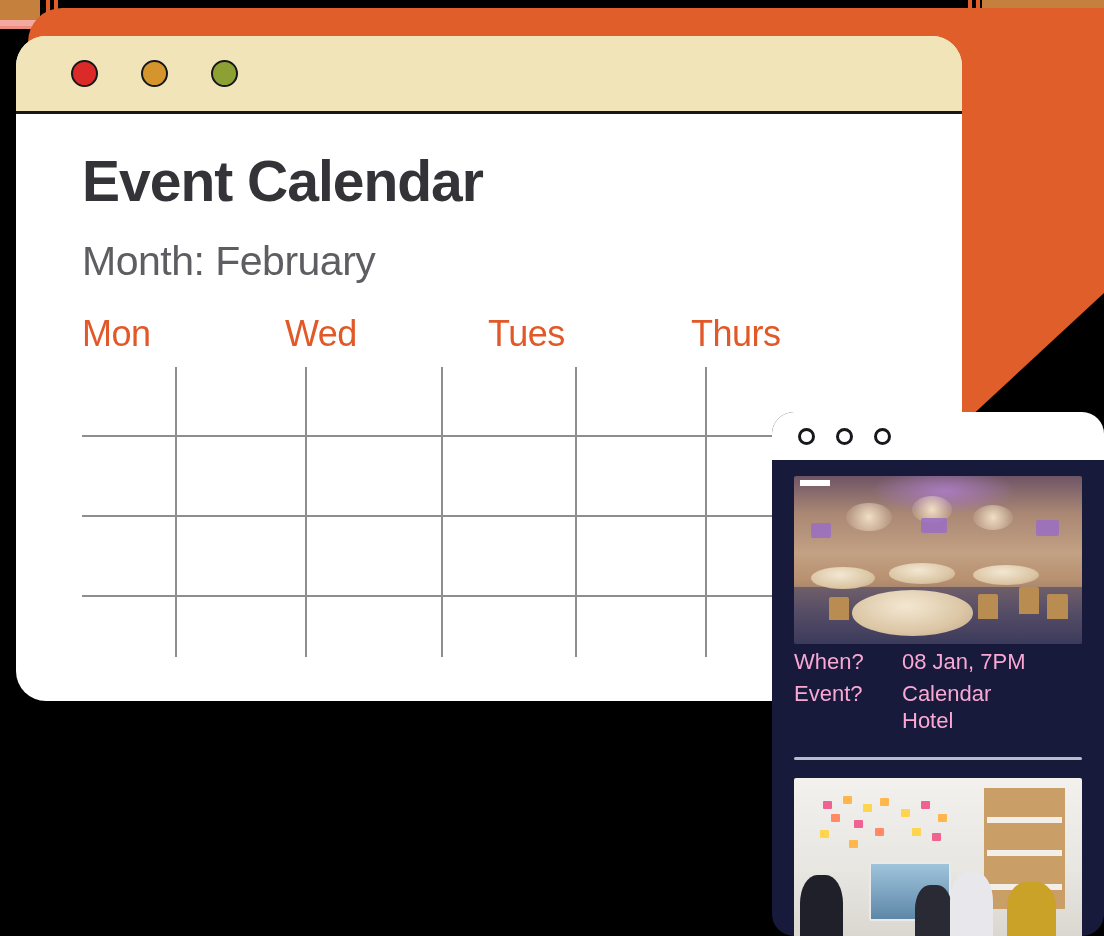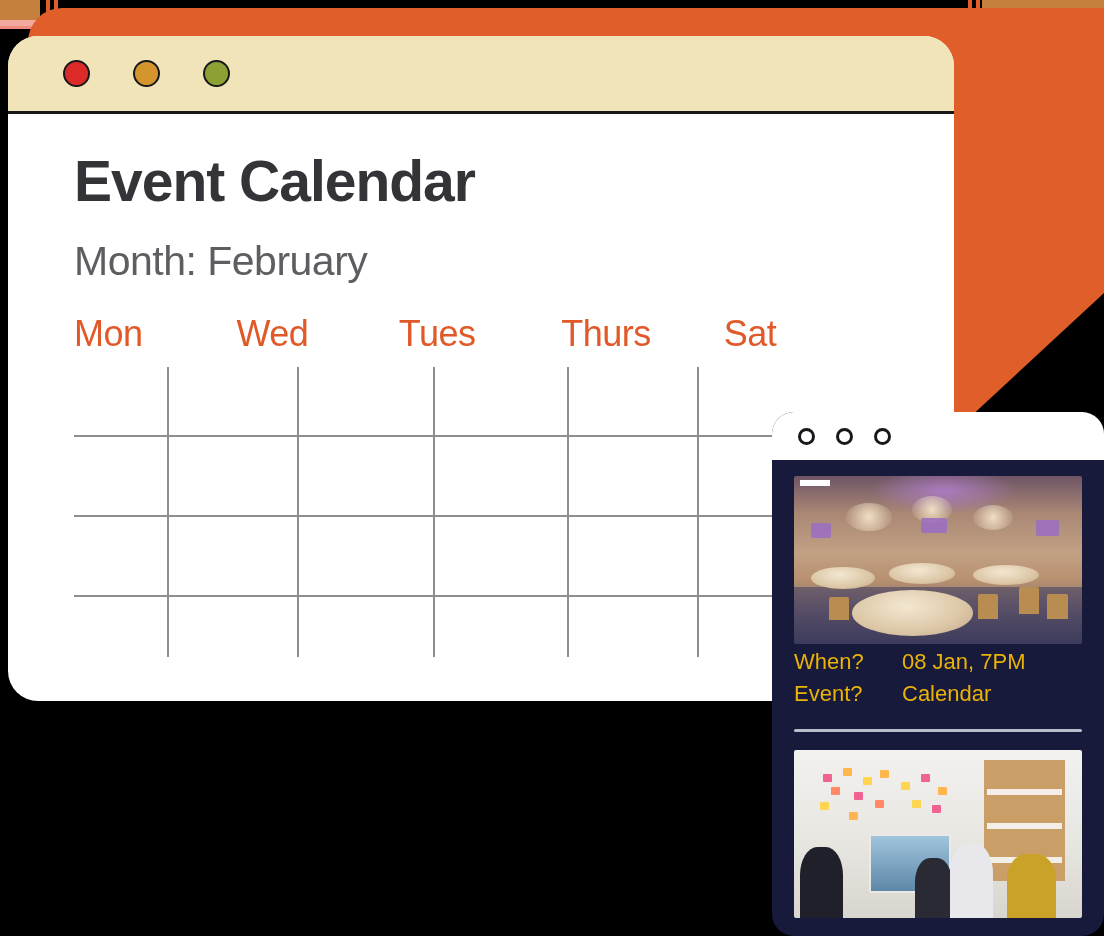--- a/index.html
+++ b/index.html
@@ -69,21 +69,21 @@
     height: 448px;
     background: #E05E29;
     border-top-left-radius: 34px;
     -webkit-clip-path: polygon(0 0, 100% 0, 100% 285px, 900px 100%, 0 100%);
     clip-path: polygon(0 0, 100% 0, 100% 285px, 900px 100%, 0 100%);
   }
 
   
   #main-window {
     position: absolute;
-    left: 8px;
+    left: 16px;
     top: 36px;
     width: 946px;
     height: 665px;
     background: #FFFFFF;
     border-radius: 30px;
     overflow: hidden;
   }
 
   #main-titlebar {
     height: 78px;
@@ -291,21 +291,21 @@
   #event-title {
     color: #FFFFFF;
     font-size: 26px;
     font-weight: bold;
     margin-top: 13px;
     letter-spacing: -0.3px;
   }
 
   .meta-row {
     display: flex;
-    color: #eab308;
+    color: #f9a8d4;
     font-size: 22px;
     margin-top: 4px;
     line-height: 1.25;
   }
   .meta-key {
     width: 108px;
     flex: none;
   }
   .meta-val {
     flex: 1;
@@ -347,21 +347,20 @@
   <div id="main-body">
     <h1 id="page-title">Event Calendar</h1>
     <div id="month-line">Month: February</div>
 
     <div id="calendar">
       <div id="weekday-row">
         <div class="weekday">Mon</div>
         <div class="weekday">Wed</div>
         <div class="weekday">Tues</div>
         <div class="weekday">Thurs</div>
-        <div class="weekday">Sat</div>
       </div>
 
       <div id="grid-wrap">
         <div class="vline" style="left:93px"></div>
         <div class="vline" style="left:223px"></div>
         <div class="vline" style="left:359px"></div>
         <div class="vline" style="left:493px"></div>
         <div class="vline" style="left:623px"></div>
         <div class="hline" style="top:68px"></div>
         <div class="hline" style="top:148px"></div>
@@ -404,20 +403,21 @@
 
       <div class="meta-row">
         <div class="meta-key">When?</div>
         <div class="meta-val">08 Jan, 7PM</div>
       </div>
 
       <div class="meta-row">
         <div class="meta-key">Event?</div>
         <div class="meta-val">
           <div>Calendar</div>
+          <div>Hotel</div>
         </div>
       </div>
     </div>
 
     <div id="card-divider"></div>
 
     <div style="margin-top:18px">
       <div class="card-photo photo-workshop">
         <div class="ws-shelf">
           <i style="top:24%"></i>

